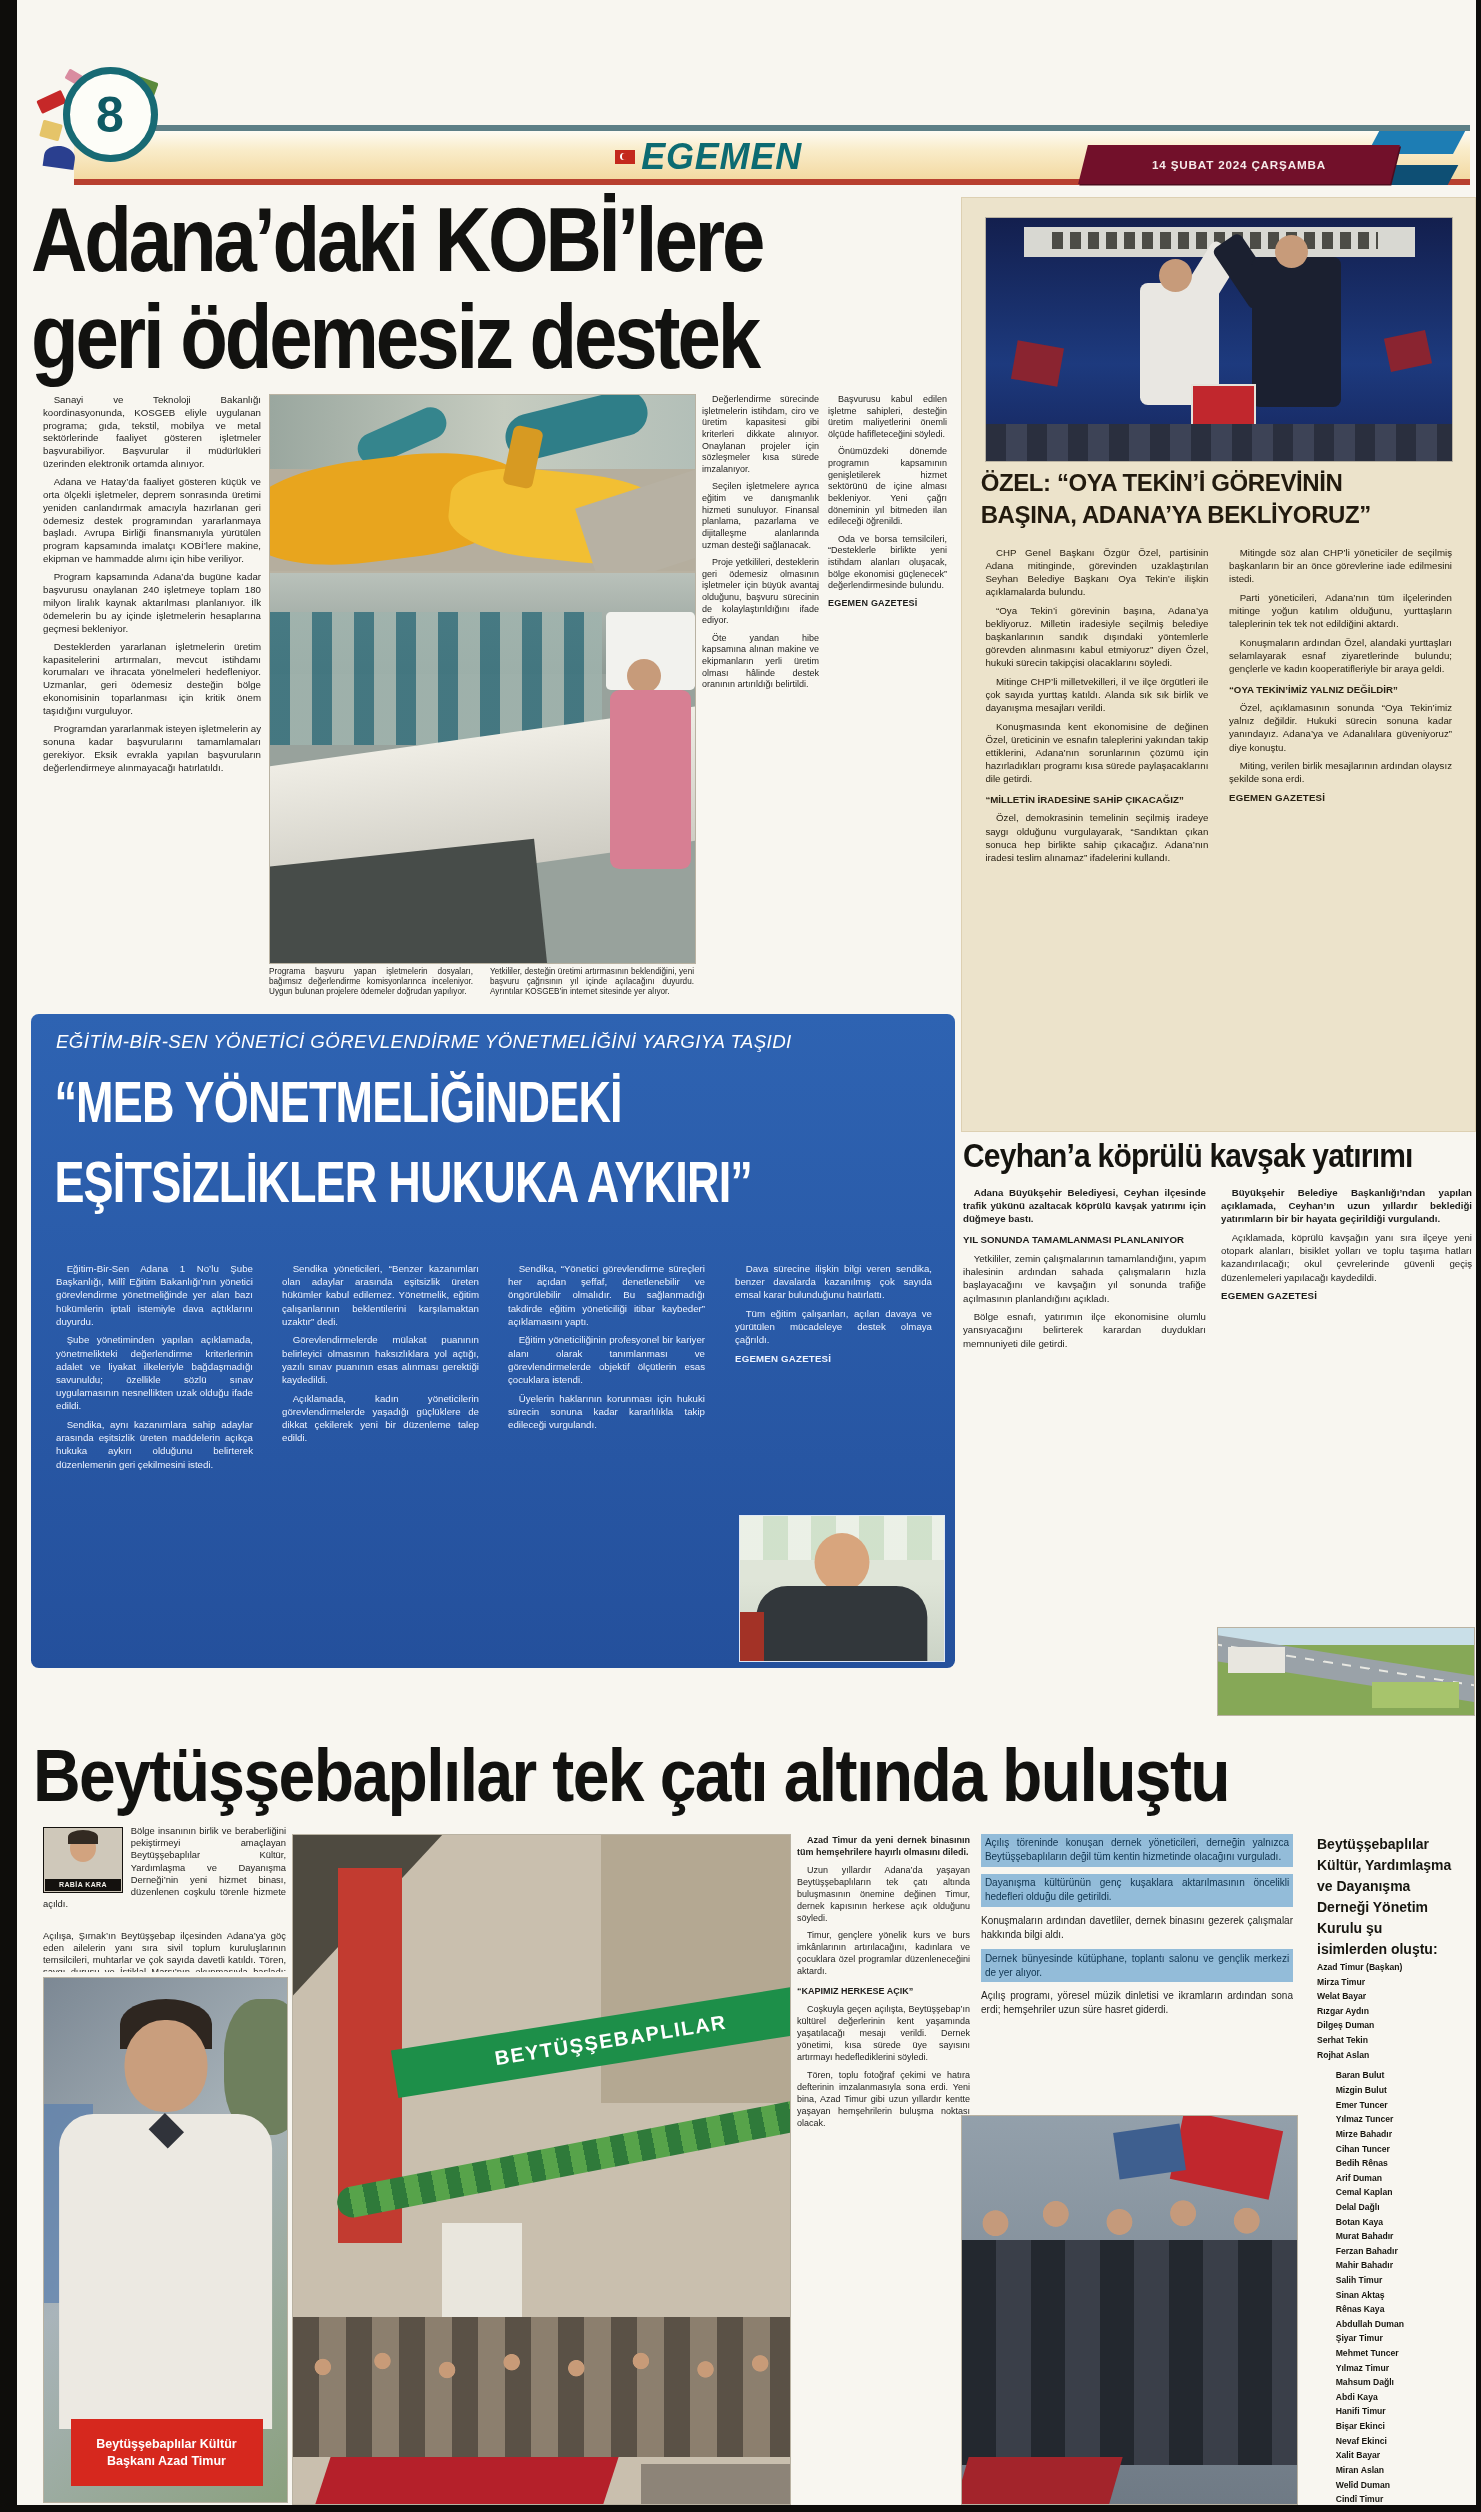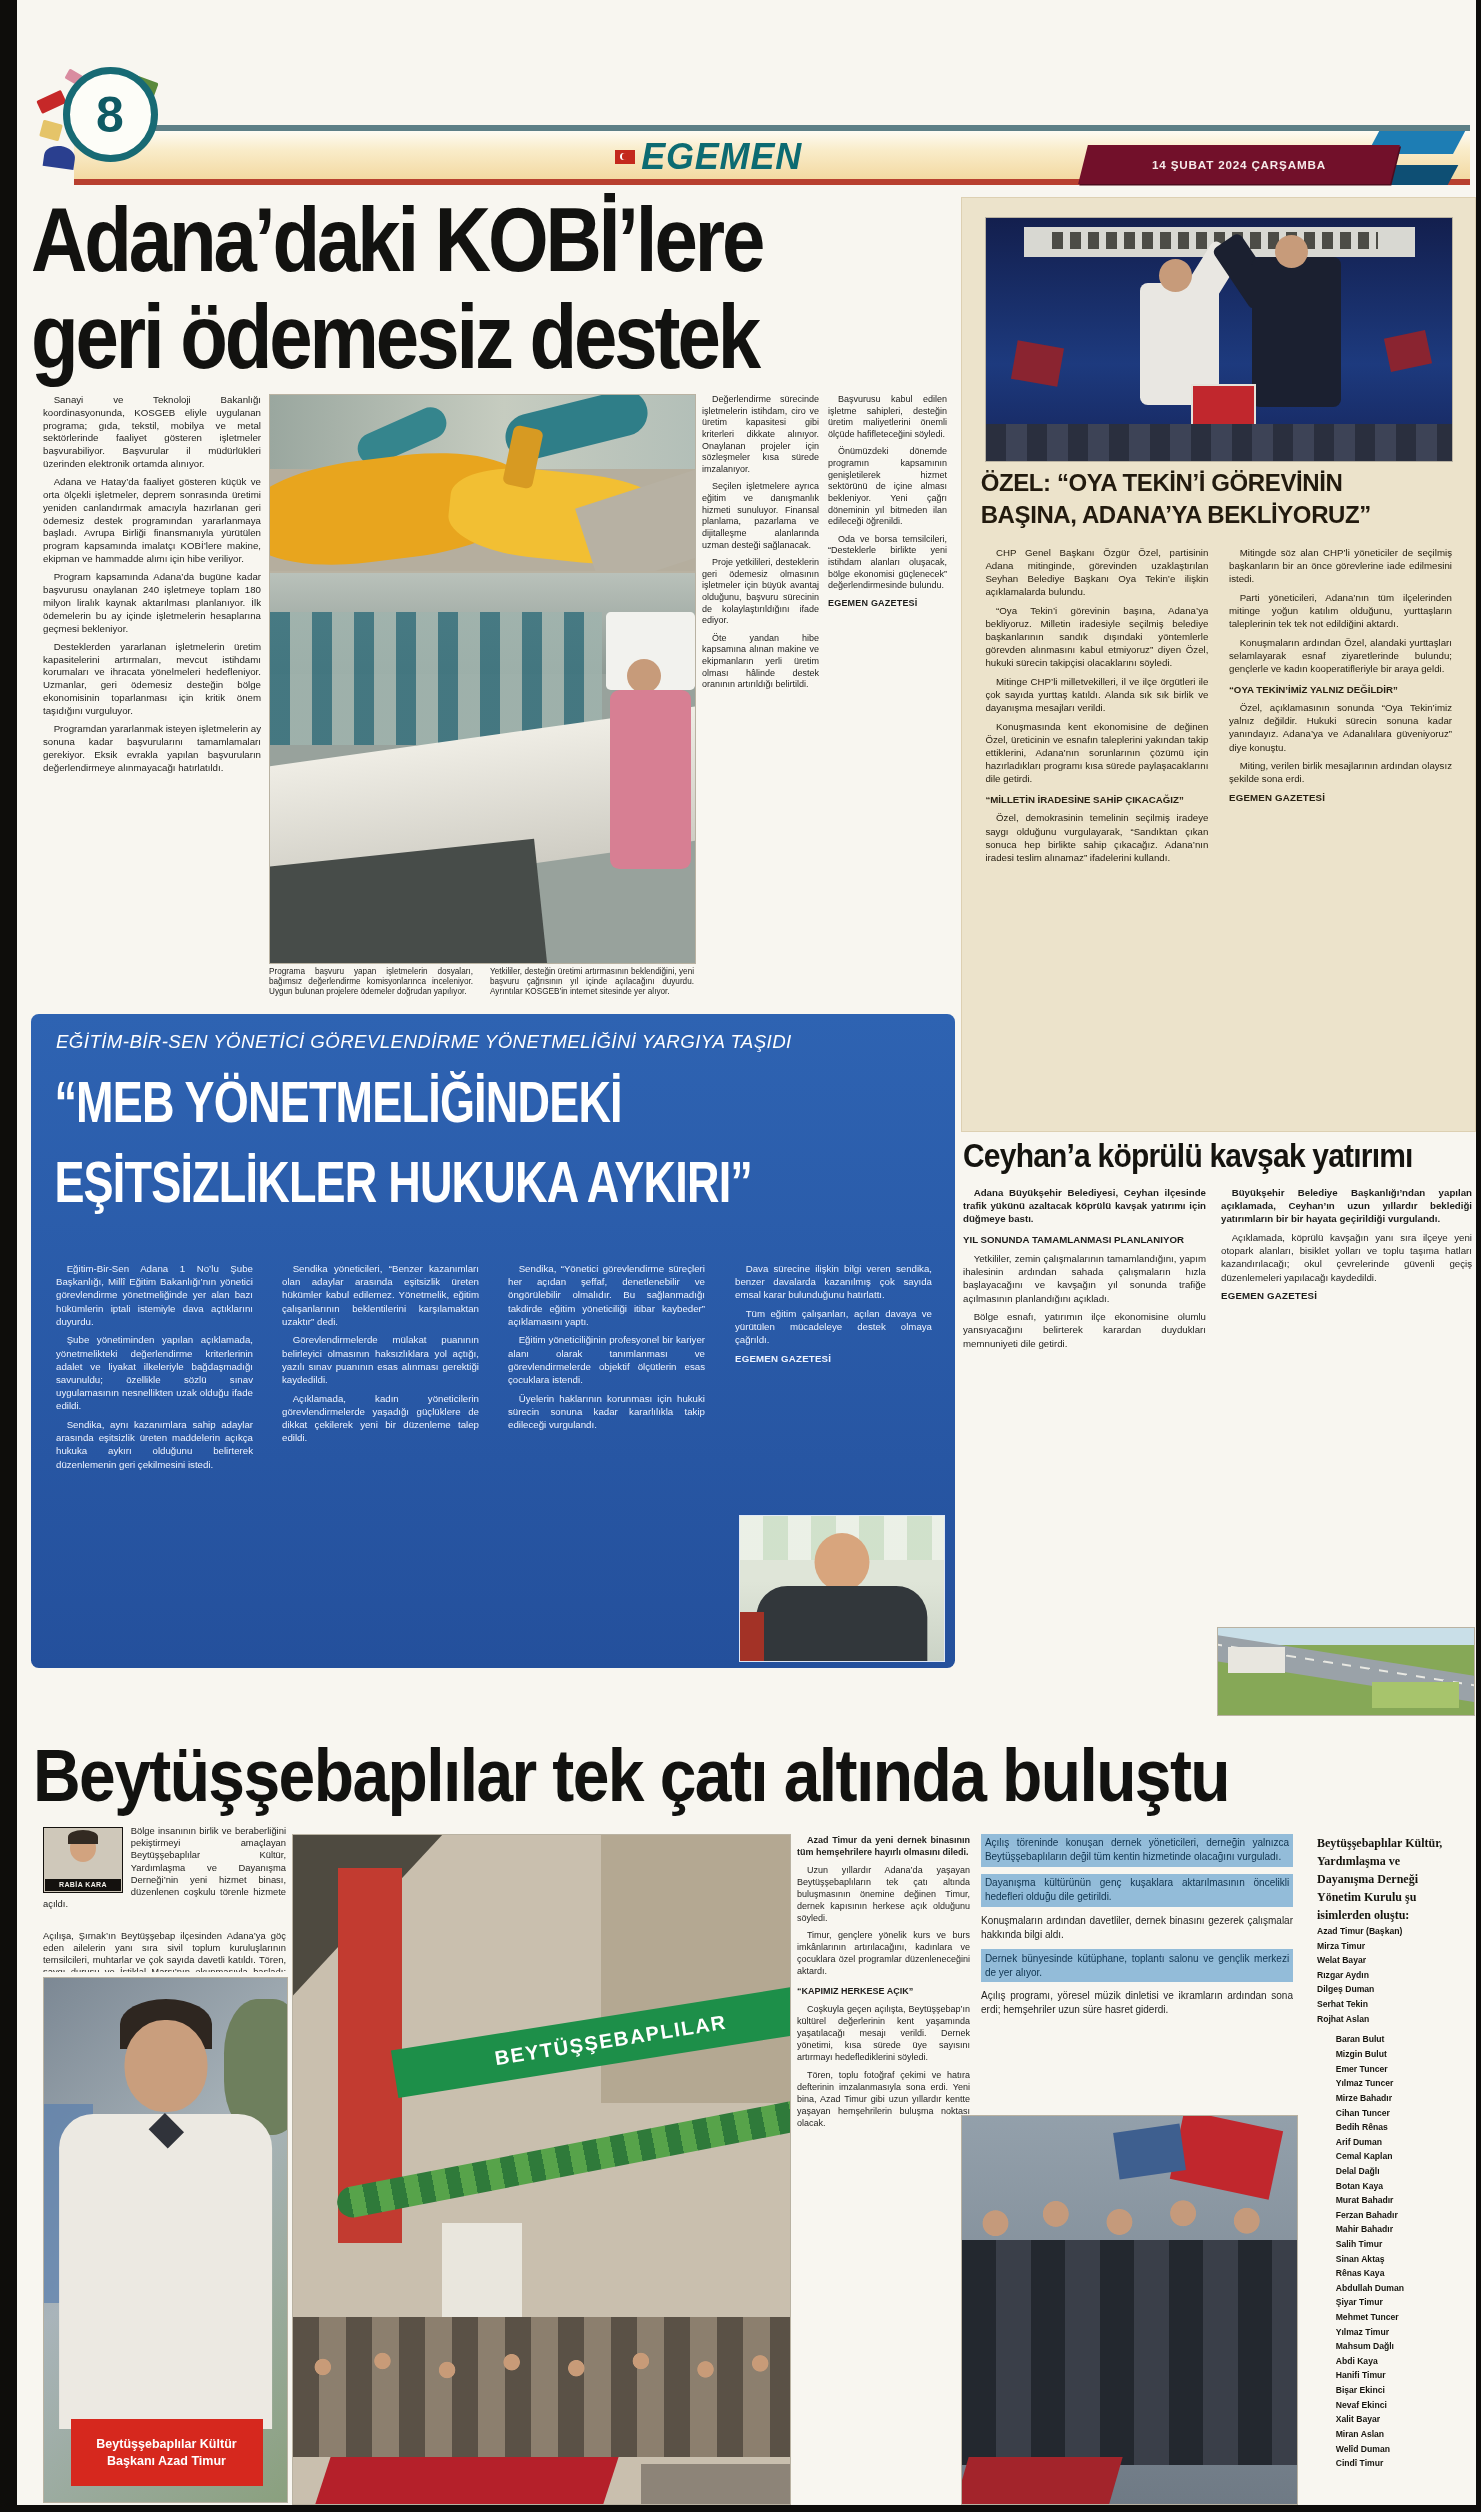--- a/index.html
+++ b/index.html
@@ -48,21 +48,21 @@
            transform:scaleY(1.1);transform-origin:top left;}
   
   .ph{position:absolute;overflow:hidden;background:#9a958a;border:0.8px solid #b9b2a2;}
   .ph>div{position:absolute;}
   .redcap{background:#d6281e;color:#fff;font-weight:bold;font-size:12.5px;line-height:1.35;
           display:flex;flex-direction:column;align-items:center;justify-content:center;text-align:center;}
   .headshot-band{background:#14110e;color:#f4f1ea;font-weight:bold;font-size:7px;letter-spacing:0.4px;
           display:flex;align-items:center;justify-content:center;}
   .names{color:#16150f;font-weight:bold;font-size:8.6px;line-height:1.7;}
   .names p{margin:0;}
-  .names-header{font-size:12px;line-height:1.5;margin:0 0 6.2px 0;color:#16150f;font-family:Liberation Serif, serif;}
+  .names-header{font-size:14px;line-height:1.5;margin:0 0 6.2px 0;color:#16150f;}
   .banner-green{background:#1d8f49;color:#fff;font-weight:bold;font-size:20px;letter-spacing:1.6px;
           display:flex;align-items:center;justify-content:center;white-space:nowrap;}
 </style>
 </head>
 <body>
 
 <div class="page">
 
   <div class="abs edge" style="left:0;top:0;width:17px;height:2512px;"></div>
   <div class="abs edge" style="right:0;top:0;width:6.2px;height:2512px;"></div>

